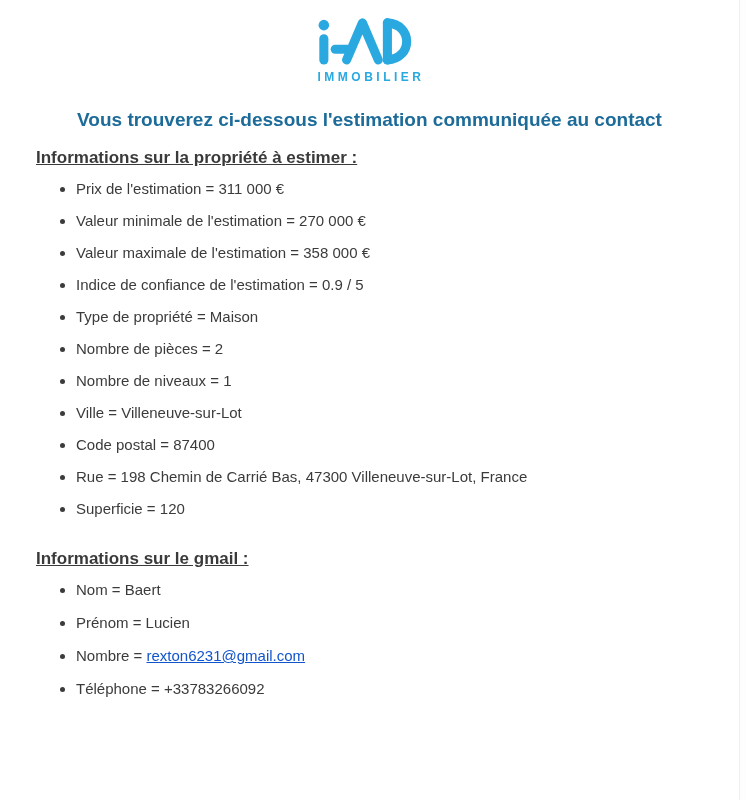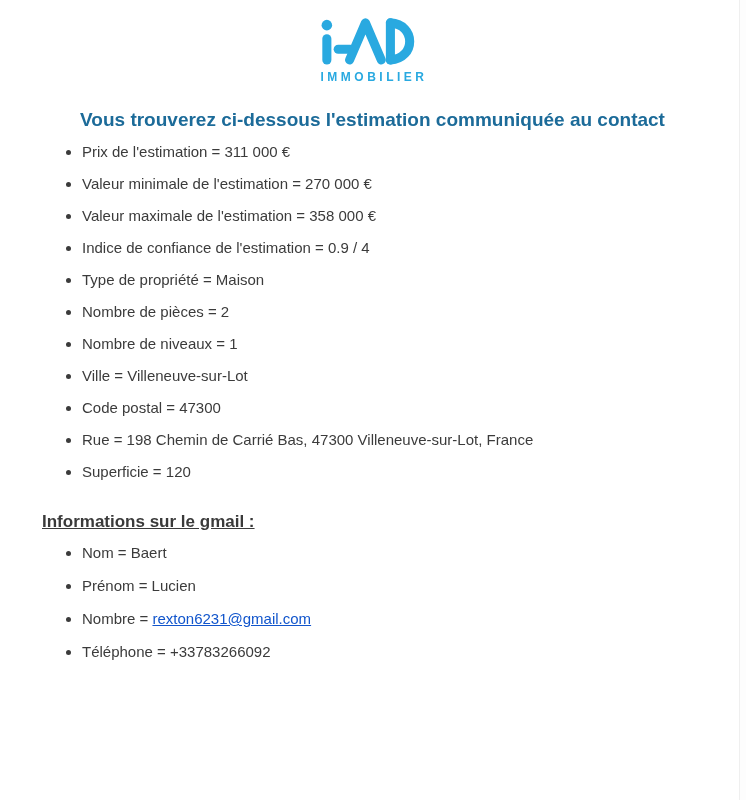--- a/index.html
+++ b/index.html
@@ -12,21 +12,20 @@
     overflow: hidden;
   }
   .page {
     position: relative;
     box-sizing: border-box;
     width: 740px;
     height: 800px;
     background: #ffffff;
     border-right: 1px solid #efefef;
     padding-top: 10px;
-    padding-left: 6px;
   }
   
   .logo-block { text-align: center; }
   .logo-mark { width: 114px; height: 59px; display: block; margin: 0 auto; }
   .logo-sub {
     font-size: 12px;
     font-weight: bold;
     letter-spacing: 3.5px;
     padding-left: 3px;
     color: #29A9E0;
@@ -89,31 +88,32 @@
       <path d="M44 66 L65 17 L86 66"></path>
       <path d="M98 17 L98 66"></path>
       <path d="M98 17 C132 19 132 64 98 66"></path>
     </svg>
     <div class="logo-sub">IMMOBILIER</div>
   </div>
 
   <h1 class="intro-title">Vous trouverez ci-dessous l'estimation communiquée au contact</h1>
 
 
+  <h2 class="section-heading">Informations sur la propriété à estimer :</h2>
 
   <ul class="info-list">
     <li>Prix de l'estimation = 311 000 €</li>
     <li>Valeur minimale de l'estimation = 270 000 €</li>
     <li>Valeur maximale de l'estimation = 358 000 €</li>
-    <li>Indice de confiance de l'estimation = 0.9 / 4</li>
+    <li>Indice de confiance de l'estimation = 0.9 / 5</li>
     <li>Type de propriété = Maison</li>
     <li>Nombre de pièces = 2</li>
     <li>Nombre de niveaux = 1</li>
     <li>Ville = Villeneuve-sur-Lot</li>
-    <li>Code postal = 47300</li>
+    <li>Code postal = 87400</li>
     <li>Rue = 198 Chemin de Carrié Bas, 47300 Villeneuve-sur-Lot, France</li>
     <li>Superficie = 120</li>
   </ul>
 
   <h2 class="section-heading second">Informations sur le gmail :</h2>
 
   <ul class="info-list lead">
     <li>Nom = Baert</li>
     <li>Prénom = Lucien</li>
     <li><span>Nombre = </span><a class="email-link">rexton6231@gmail.com</a></li>

